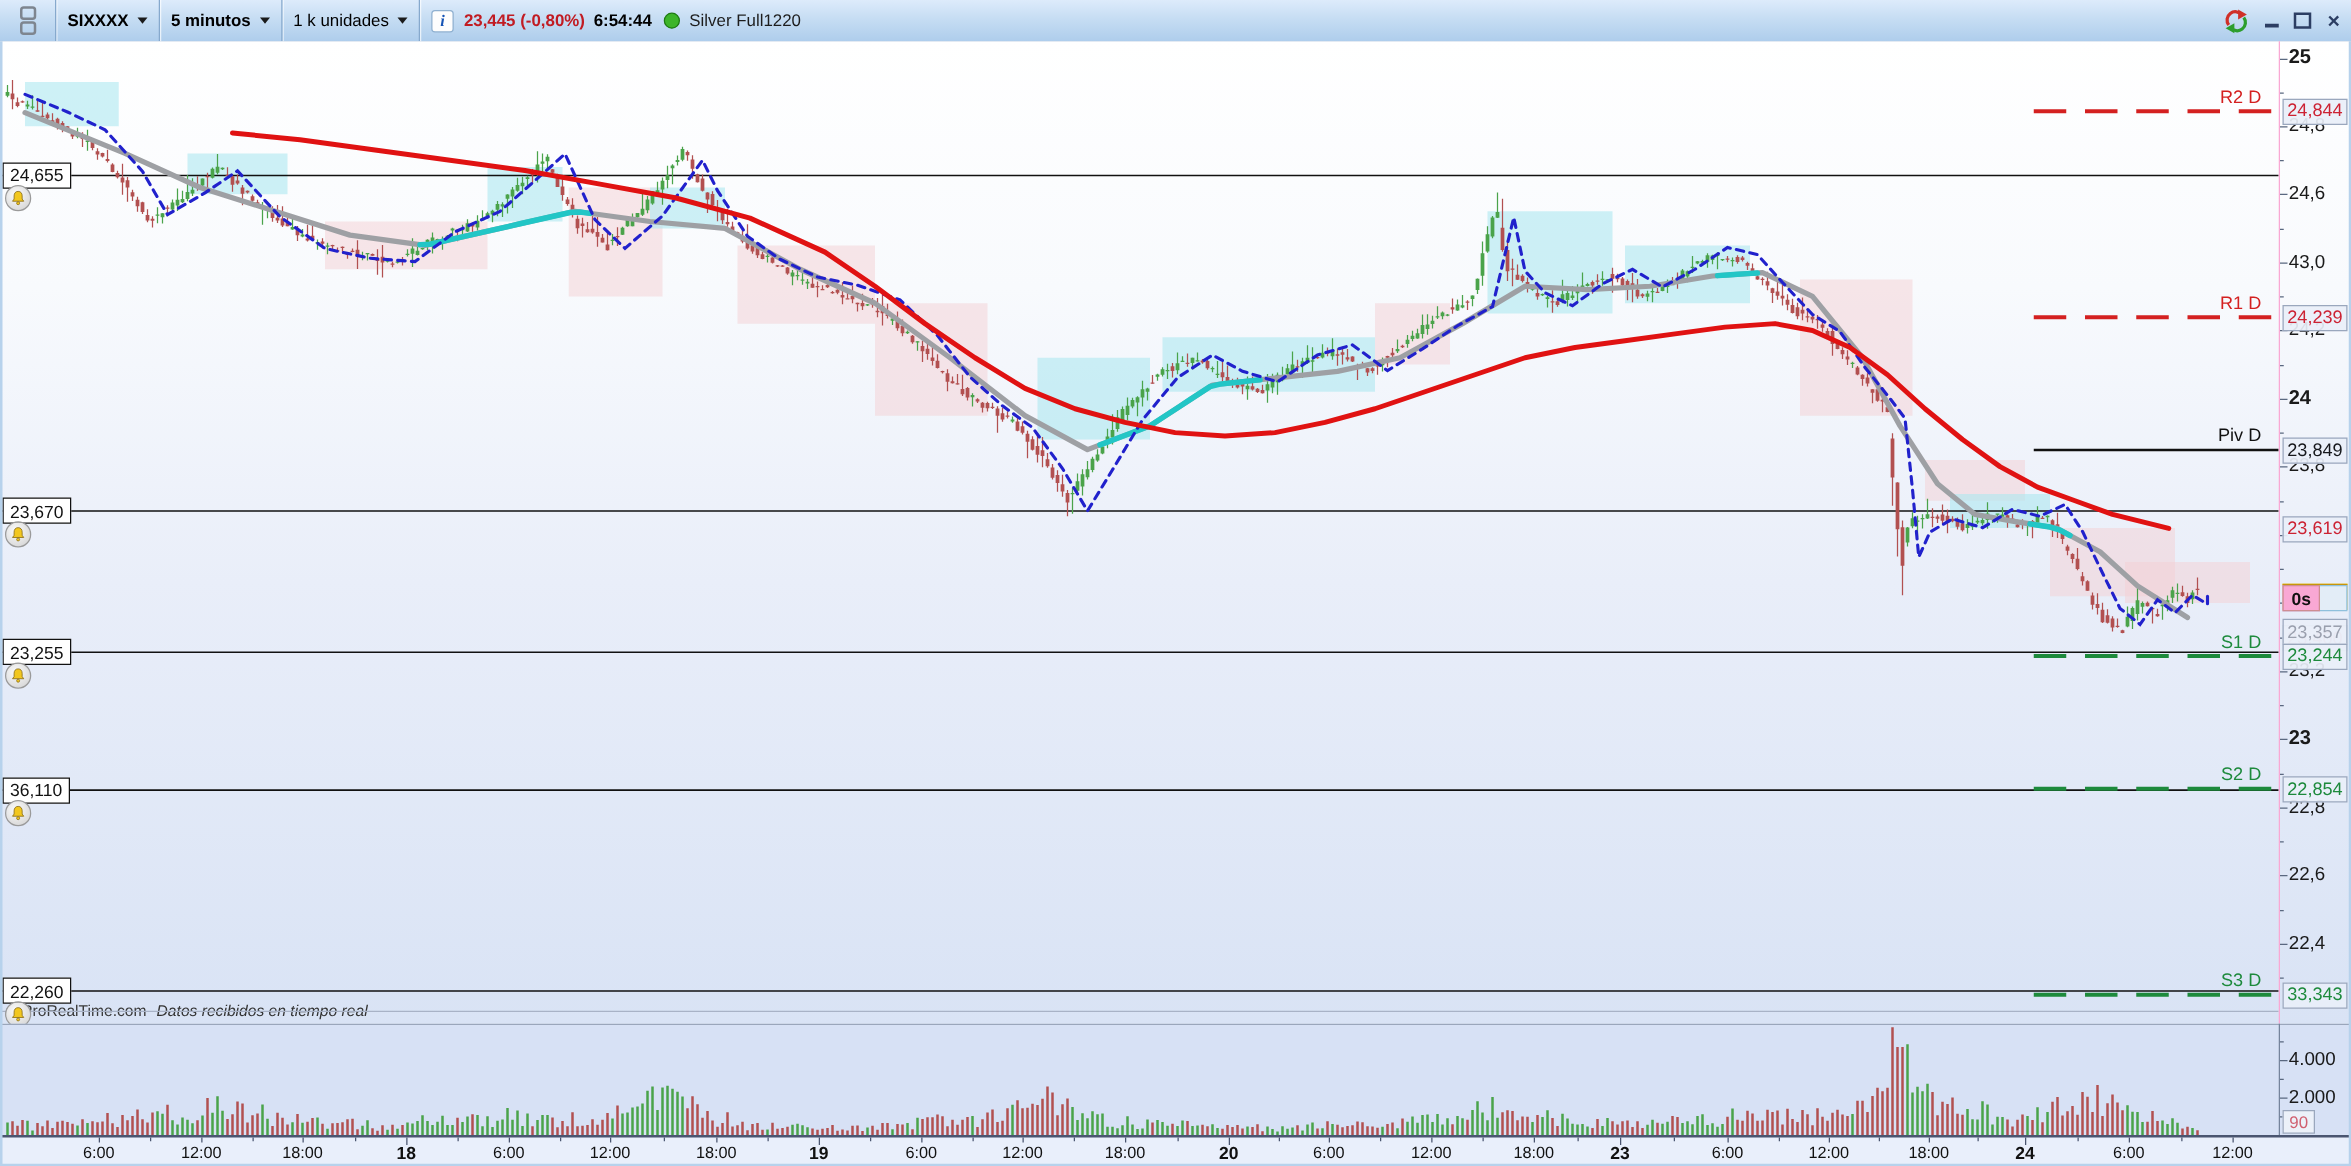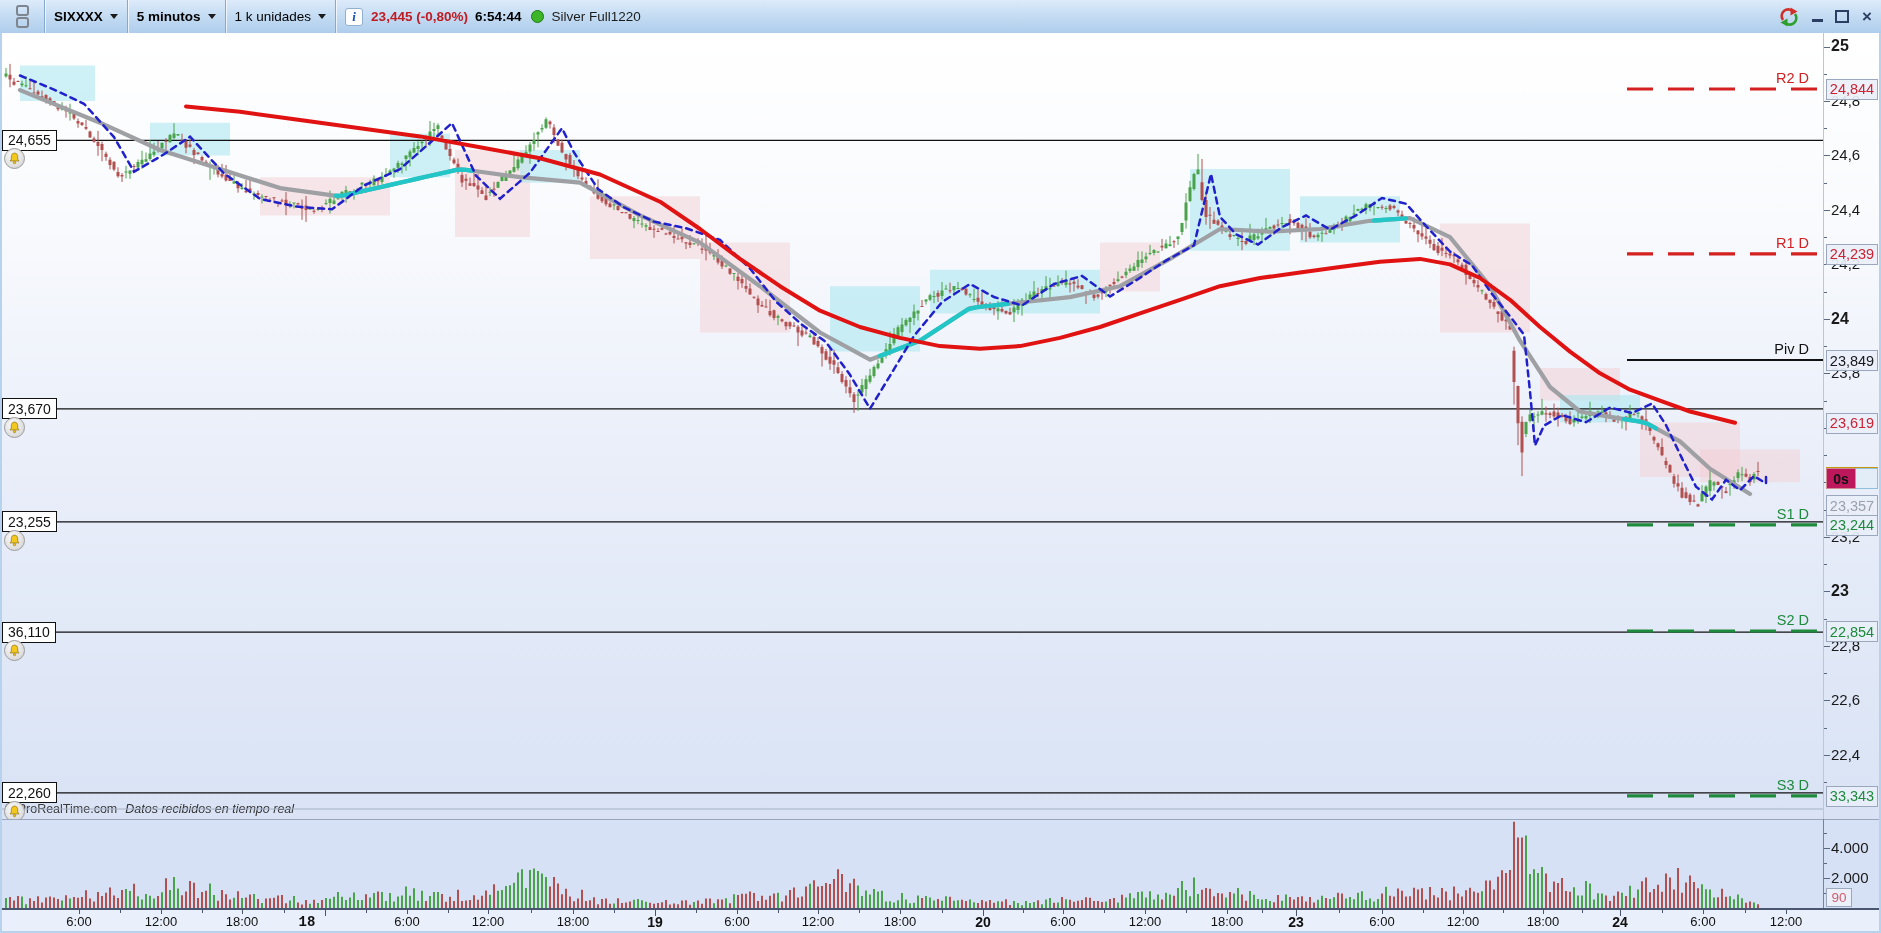--- a/index.html
+++ b/index.html
@@ -37,21 +37,21 @@
   .ytick-label.bold{font-weight:bold;font-size:16px;}
   .ytick-mark{position:absolute;left:0;height:1px;background:#5a6880;}
   .axis-box{position:absolute;left:2px;width:50px;height:19px;border:1px solid #9aa7bd;
      background:rgba(233,239,249,.92);font-size:14.5px;display:flex;align-items:center;justify-content:center;}
   .axis-box.red{color:#cc2233;}
   .axis-box.green{color:#1d8a3c;}
   .axis-box.dark{color:#16181c;}
   .axis-box.gray{color:#9aa0ae;}
   .axis-box.current{background:#ffd21e;border-color:#c8960c;color:#111;font-weight:bold;}
   .axis-box.under{background:#e3edf7;border-color:#8fc0dc;}
-  .axis-box.countdown{width:28px;background:#be185d;border-color:#cf8d92;color:#111;
+  .axis-box.countdown{width:28px;background:#f9a8d4;border-color:#cf8d92;color:#111;
      font-weight:bold;font-size:14px;justify-content:center;}
   .axis-box.faint{color:#e0949e;border-color:#b8c4d4;background:rgba(235,242,250,.75);opacity:.85;}
   .lvl-label{position:absolute;left:2px;height:19px;padding:0 5px;border:1px solid #111;background:#fff;
      color:#111;font-size:14px;display:flex;align-items:center;}
   .pivot-label{position:absolute;right:14px;font-size:14.5px;}
   .bell{position:absolute;left:4px;width:19px;height:19px;border-radius:50%;
      background:radial-gradient(circle at 40% 35%,#fbfbfb,#cfcfcf);border:1px solid #9a9a9a;
      display:flex;align-items:center;justify-content:center;}
   #copyright{position:absolute;left:5px;top:769px;font-size:12.5px;color:#3a3a3a;white-space:nowrap;}
   #copyright .feed{font-style:italic;margin-left:8px;color:#333;}
@@ -235,21 +235,21 @@
       <div class="ytick-mark" style="top: 176.9px; width: 6px;"></div>
       <div class="ytick-mark" style="top: 149.7px; width: 3px;"></div>
       <div class="ytick-mark" style="top: 122.4px; width: 6px;"></div>
       <div class="ytick-mark" style="top: 95.2px; width: 3px;"></div>
       <div class="ytick-mark" style="top: 67.9px; width: 6px;"></div>
       <div class="ytick-mark" style="top: 40.7px; width: 3px;"></div>
       <div class="ytick-mark" style="top: 13.5px; width: 6px;"></div>
       <div class="ytick-label bold" style="top: 4.4676px;">25</div>
       <div class="ytick-label" style="top: 58.9476px;">24,8</div>
       <div class="ytick-label" style="top: 113.428px;">24,6</div>
-      <div class="ytick-label" style="top: 167.908px;">24,4</div>
+      <div class="ytick-label" style="top: 167.908px;">43,0</div>
       <div class="ytick-label" style="top: 222.388px;">24,2</div>
       <div class="ytick-label bold" style="top: 276.868px;">24</div>
       <div class="ytick-label" style="top: 331.348px;">23,8</div>
       <div class="ytick-label" style="top: 494.788px;">23,2</div>
       <div class="ytick-label bold" style="top: 549.268px;">23</div>
       <div class="ytick-label" style="top: 603.748px;">22,8</div>
       <div class="ytick-label" style="top: 658.228px;">22,6</div>
       <div class="ytick-label" style="top: 712.708px;">22,4</div>
       <div class="axis-box red" style="top: 45.962px;">24,844</div>
       <div class="axis-box red" style="top: 210.764px;">24,239</div>
@@ -284,21 +284,21 @@
   <div id="time-axis" class="abs">
       <div class="xlabel" style="left: 79px;">6:00</div>
       <div class="xtick" style="left: 79px; height: 4px;"></div>
       <div class="xtick" style="left: 120px; height: 3px;"></div>
       <div class="xlabel" style="left: 161px;">12:00</div>
       <div class="xtick" style="left: 161px; height: 4px;"></div>
       <div class="xtick" style="left: 202px; height: 3px;"></div>
       <div class="xlabel" style="left: 242px;">18:00</div>
       <div class="xtick" style="left: 242px; height: 4px;"></div>
       <div class="xtick" style="left: 284px; height: 3px;"></div>
-      <div class="xlabel bold" style="left: 307px; font-family: Liberation Mono, monospace;">18</div>
+      <div class="xlabel bold" style="left: 325px;">18</div>
       <div class="xtick" style="left: 325px; height: 6px;"></div>
       <div class="xtick" style="left: 366px; height: 3px;"></div>
       <div class="xlabel" style="left: 407px;">6:00</div>
       <div class="xtick" style="left: 407px; height: 4px;"></div>
       <div class="xtick" style="left: 448px; height: 3px;"></div>
       <div class="xlabel" style="left: 488px;">12:00</div>
       <div class="xtick" style="left: 488px; height: 4px;"></div>
       <div class="xtick" style="left: 531px; height: 3px;"></div>
       <div class="xlabel" style="left: 573px;">18:00</div>
       <div class="xtick" style="left: 573px; height: 4px;"></div>

